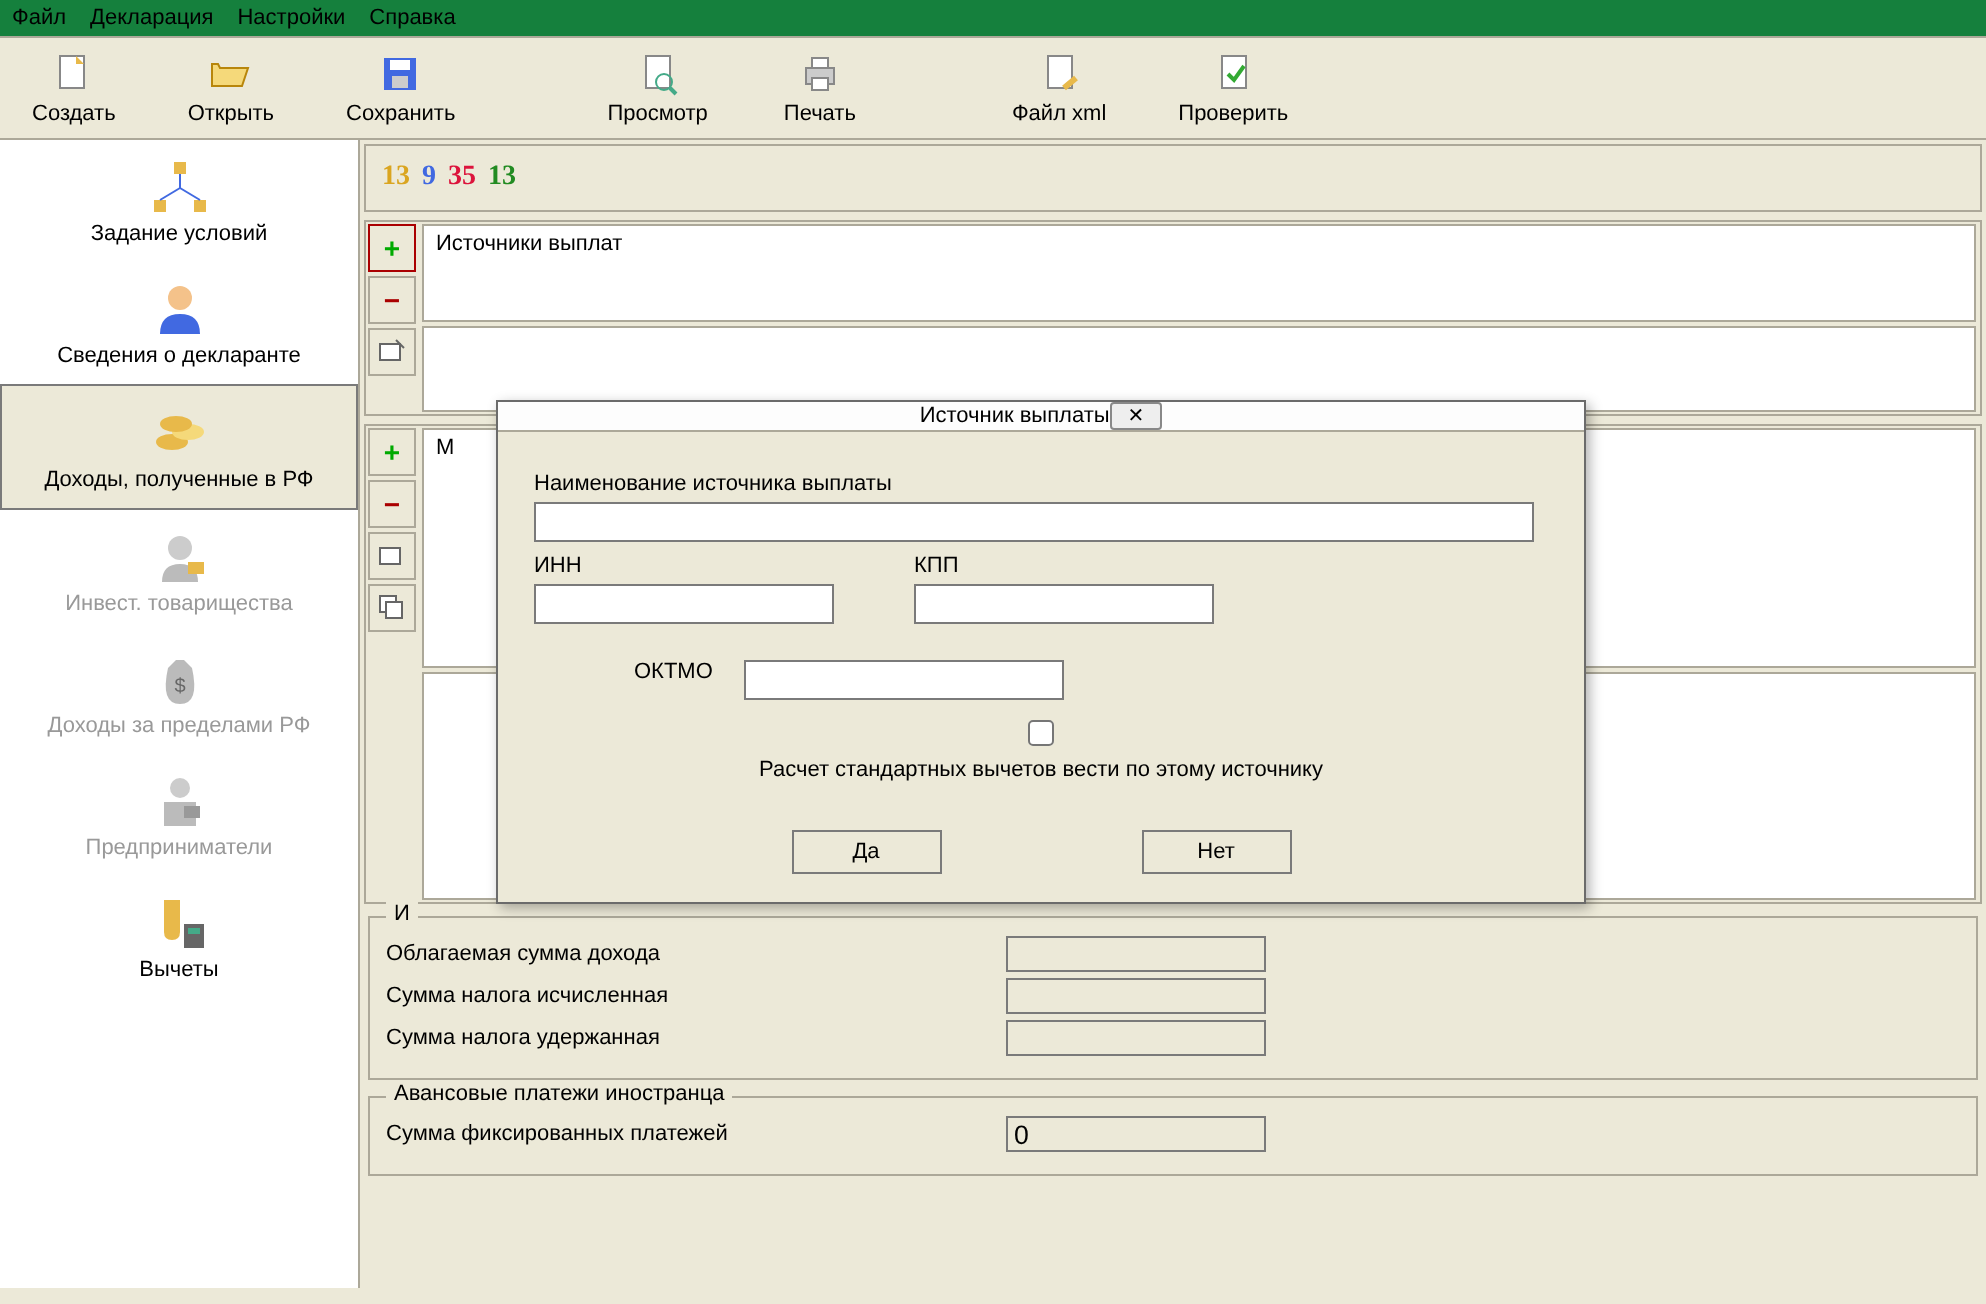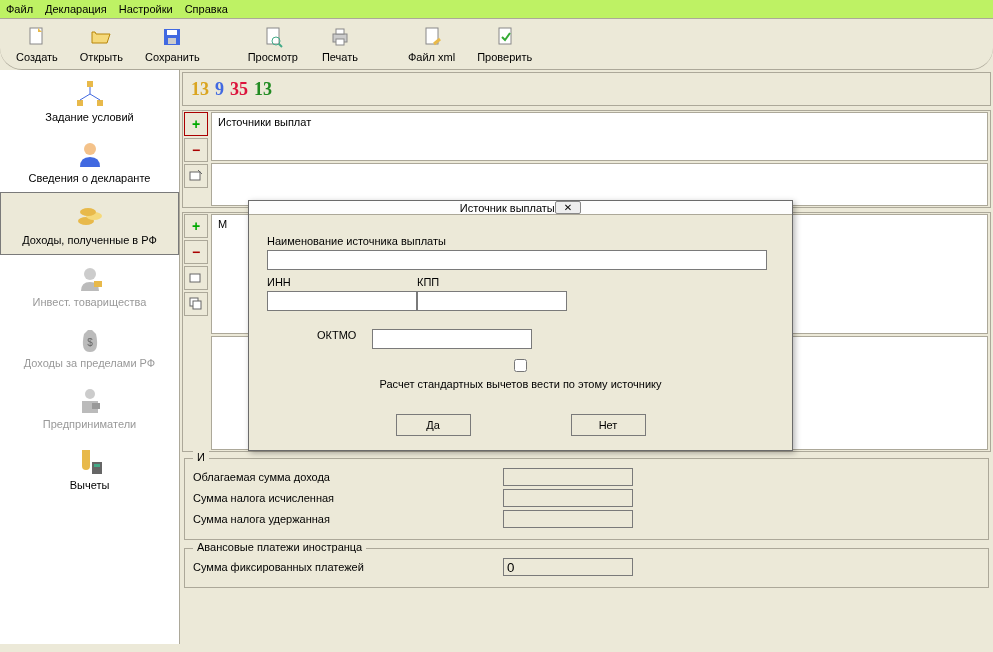--- a/index.html
+++ b/index.html
@@ -1,34 +1,34 @@
 <!DOCTYPE html>
 <html><head>
 <meta charset="utf-8">
 <style>
 * { box-sizing: border-box; margin: 0; padding: 0; }
 body { font-family: Tahoma, Arial, sans-serif; font-size: 11px; background: #ece9d8; width: 993px; height: 652px; overflow: hidden; position: relative; }
 
-.menubar { background: #bef264; border-bottom: 1px solid #aca899; padding: 3px 6px; display: flex; gap: 12px; }
+.menubar { background: #15803d; border-bottom: 1px solid #aca899; padding: 3px 6px; display: flex; gap: 12px; }
 .menubar span { cursor: default; }
 
-.toolbar { background: #ece9d8; border-bottom: 1px solid #aca899; padding: 4px 8px; display: flex; gap: 6px; border-radius: 22px; }
+.toolbar { background: #ece9d8; border-bottom: 1px solid #aca899; padding: 4px 8px; display: flex; gap: 20px; }
 .tb-btn { display: flex; flex-direction: column; align-items: center; justify-content: center; padding: 2px 8px; cursor: default; min-width: 56px; }
 .tb-btn .ico { width: 24px; height: 24px; margin-bottom: 2px; }
 
 .main { display: flex; height: calc(100% - 78px); }
 .sidebar { width: 180px; background: #fff; border-right: 1px solid #aca899; display: flex; flex-direction: column; }
 .sb-item { display: flex; flex-direction: column; align-items: center; padding: 8px 4px; gap: 1px; text-align: center; cursor: default; }
 .sb-item.sel { border: 1px solid #7a7a7a; background: #ece9d8; }
 .sb-item.disabled { color: #999; }
 .sb-ico { width: 32px; height: 32px; }
 
 .content { flex: 1; background: #ece9d8; display: flex; flex-direction: column; }
 .numbar { background: #ece9d8; border: 1px solid #aca899; padding: 2px 8px; display: flex; gap: 6px; align-items: center; margin: 2px; height: 34px; }
-.numbar span { font-size: 18px; font-weight: bold; font-family: 'Comic Sans MS', cursive; }
+.numbar span { font-size: 14px; font-weight: bold; font-family: 'Comic Sans MS', cursive; }
 .n13a { color: #daa520; } .n9 { color: #4169e1; } .n35 { color: #dc143c; } .n13b { color: #228b22; }
 
 .panel { border: 1px solid #aca899; margin: 2px; background: #ece9d8; flex: 0 0 auto; }
 .panel-top { display: flex; }
 .side-btns { width: 26px; background: #ece9d8; display: flex; flex-direction: column; }
 .side-btn { width: 24px; height: 24px; border: 1px solid #aca899; margin: 1px; background: #ece9d8; display: flex; align-items: center; justify-content: center; font-size: 14px; font-weight: bold; cursor: default; }
 .side-btn.red { border-color: #a00; }
 .side-btn.plus { color: #0a0; }
 .side-btn.minus { color: #a00; }
 .panel-header { flex: 1; background: #fff; border: 1px solid #aca899; margin: 1px 2px; padding: 3px 6px; }
@@ -40,21 +40,21 @@
 .row-lbl { width: 190px; }
 .ro-field { background: #ece9d8; border: 1px solid #7a7a7a; height: 18px; width: 130px; padding: 1px 3px; }
 
 .dialog { position: absolute; left: 248px; top: 200px; width: 545px; background: #ece9d8; border: 1px solid #6b6b6b; box-shadow: 2px 2px 6px rgba(0,0,0,0.3); }
 .dlg-title { display: flex; justify-content: center; align-items: center; padding: 0 8px; border-bottom: 1px solid #aca899; background: #fdfdfd; }
 .dlg-close { border: 1px solid #888; border-radius: 2px; padding: 0 8px; cursor: default; font-size: 10px; background: #eee; }
 .dlg-body { padding: 14px 18px; }
 .dlg-row { margin: 6px 0; }
 .dlg-lbl { display: block; margin-bottom: 3px; }
 .dlg-input { background: #fff; border: 1px solid #7a7a7a; height: 20px; padding: 1px 3px; font-size: 11px; }
-.dlg-pair { display: flex; }
+.dlg-pair { display: flex; gap: 40px; }
 .dlg-pair > div { flex: 0 0 auto; }
 .dlg-ok { display: flex; align-items: flex-start; gap: 16px; }
 .dlg-check { display: flex; align-items: center; gap: 6px; margin-top: 10px; flex-direction: column; }
 .dlg-check input { margin: 0; }
 .dlg-btns { display: flex; justify-content: center; gap: 100px; padding: 10px 0 14px; }
 .dlg-btn { width: 75px; height: 22px; background: #ece9d8; border: 1px solid #7a7a7a; cursor: default; font-size: 11px; }
 
 svg { display: block; }
 </style>
 </head>

